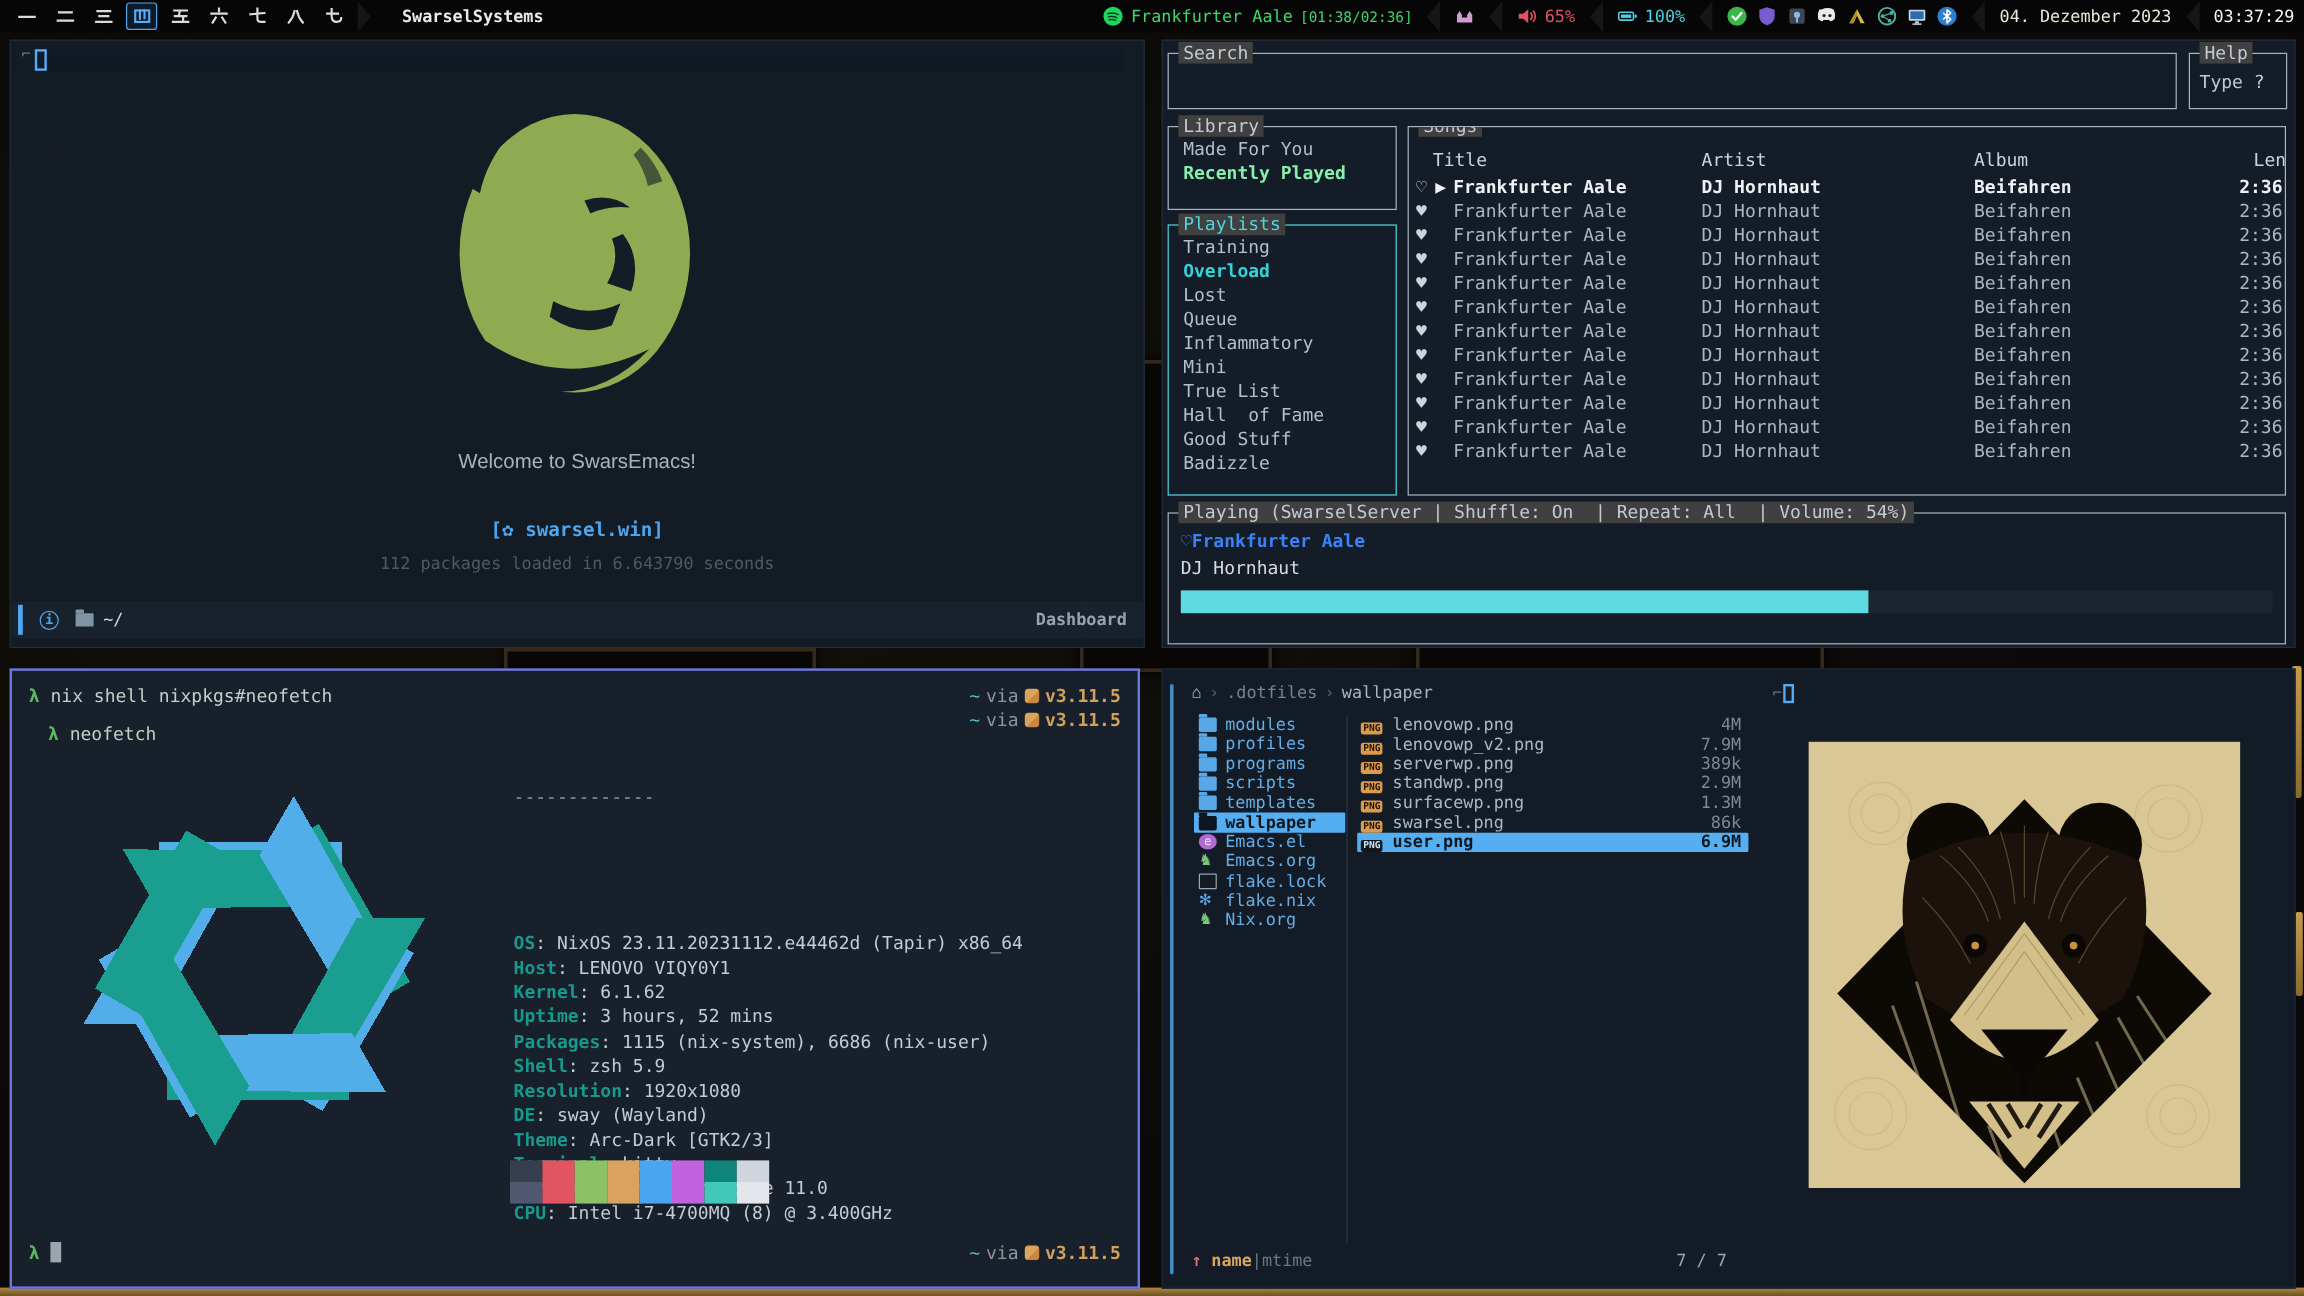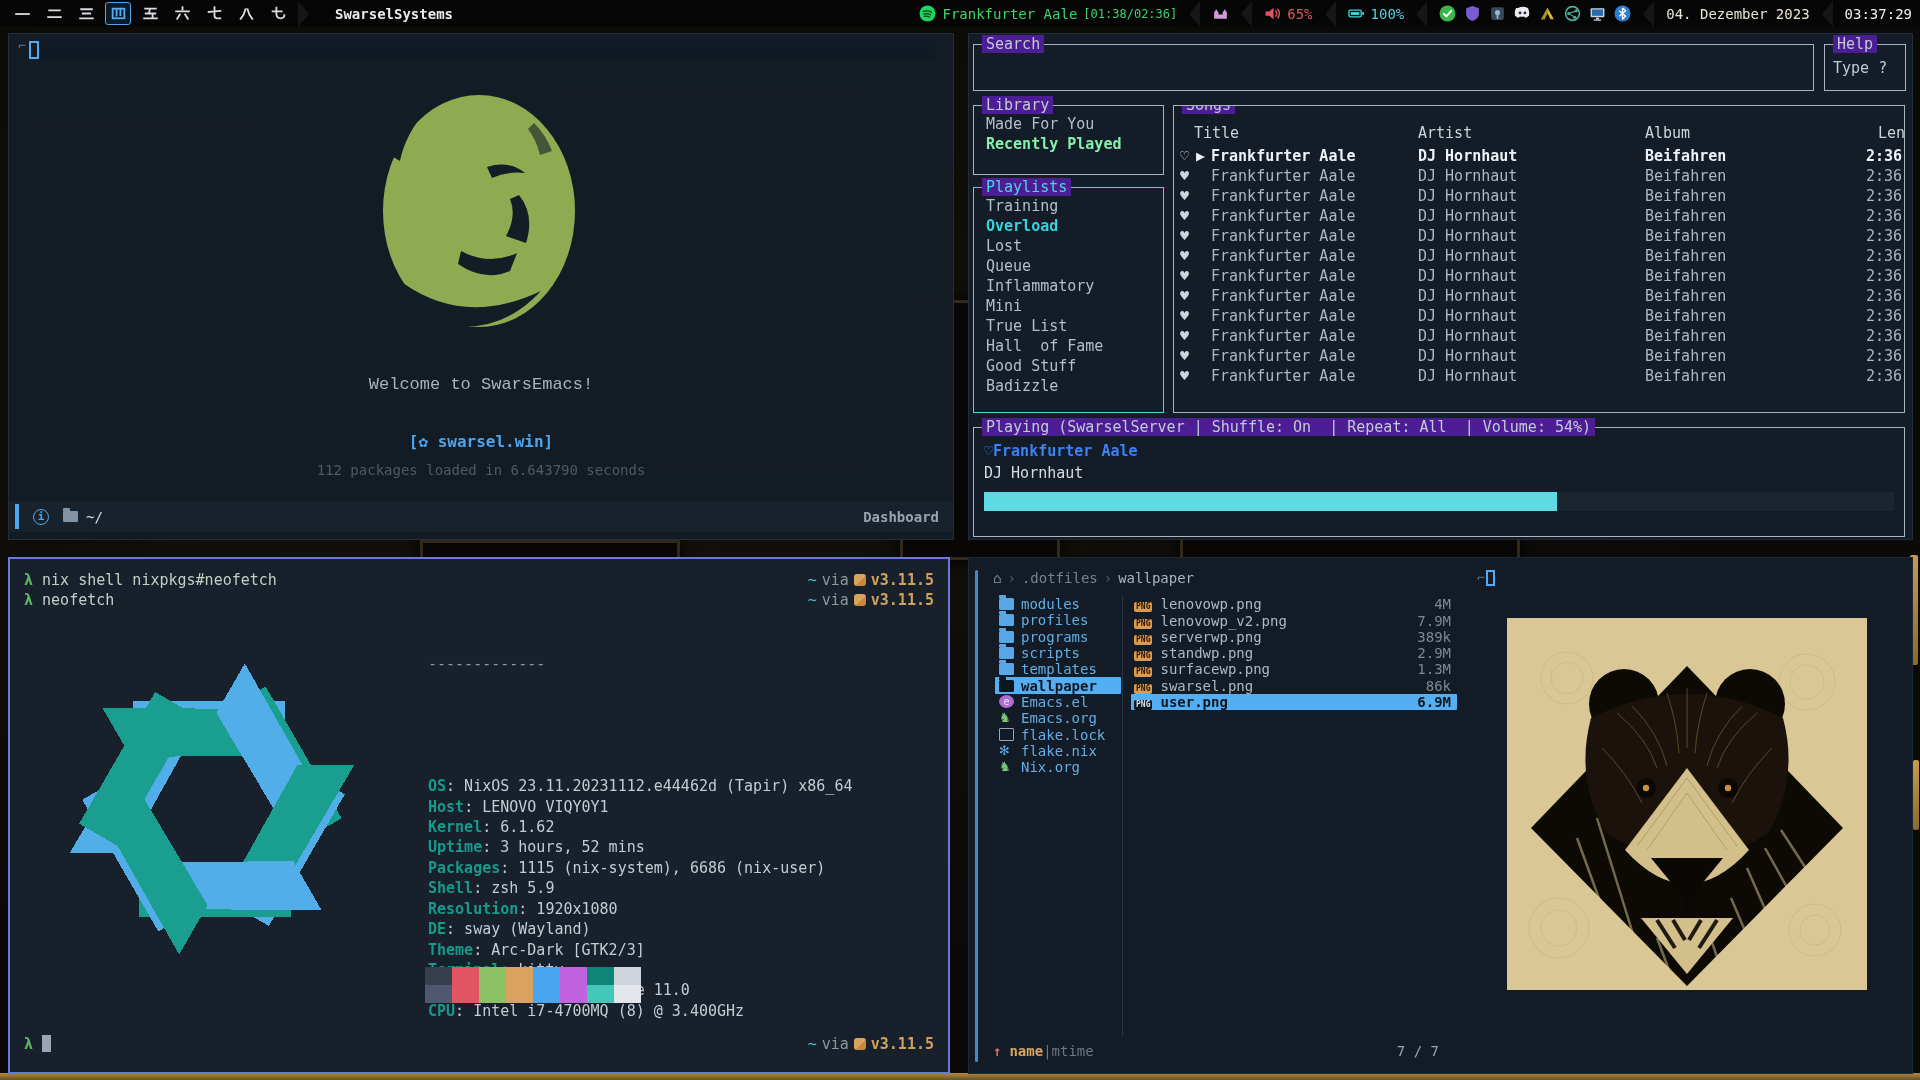--- a/index.html
+++ b/index.html
@@ -41,41 +41,41 @@
   
   .win { position:absolute; }
 
   
   #emacs { left:8px; top:33px; width:946px; height:507px; background:rgba(20,28,38,0.96);
       border:1px solid #222e3a; color:#a8b2ba; }
   #emacs .tabbar { position:absolute; left:26px; top:7px; width:900px; height:19px; background:#111924; }
   #emacs .tcur { position:absolute; left:20px; top:7px; width:10px; height:18px; border:2px solid #55aaf5; }
   #emacs .tmark { position:absolute; left:9px; top:4px; color:#6b7684; font-size:13px; }
   .ewelcome { position:absolute; left:0; top:341px; width:100%; text-align:center; font-size:17px; color:#a9b3bb;
-      font-family:Liberation Mono, monospace; }
+      font-family:Liberation Sans, sans-serif; }
   .elinks { position:absolute; left:0; top:374px; width:100%; text-align:center; font-size:16px; font-weight:bold; color:#4fa6ec; }
   .elinks2 { position:absolute; left:0; top:398px; width:100%; text-align:center; font-size:16px; font-weight:bold; color:#4fa6ec; }
   .elink { margin:0 5px; cursor:pointer; }
   .epkg { position:absolute; left:0; top:428px; width:100%; text-align:center; font-size:14px; color:#4e5a64; }
   .emodeline { position:absolute; left:0; top:467px; width:100%; height:31px; background:#18222d;
       display:flex; align-items:center; font-size:14px; }
   .emodeline .mbar { width:4px; height:25px; background:#4fa6ec; margin-left:6px; }
   .micon { width:16px; height:16px; border:1.5px solid #4fa6ec; border-radius:50%; color:#4fa6ec;
       font-size:11px; display:inline-flex; align-items:center; justify-content:center; margin-left:14px; font-weight:bold; }
   .mfolder { width:15px; height:11px; background:#8294a4; border-radius:1px; position:relative; margin-left:14px; }
   .mfolder::before { content:""; position:absolute; top:-3px; left:0; width:7px; height:3px; background:#8294a4; border-radius:1px 1px 0 0; }
   .mpath { color:#d2d9e0; margin-left:8px; }
   .mmode { margin-left:auto; margin-right:14px; color:#99a3ad; font-weight:bold; }
 
   
   #player { left:968px; top:33px; width:945px; height:507px; background:#141d27; border:1px solid #222e3a;
       color:#b6bec8; font-size:15px; }
   .tbox { position:absolute; border:1px solid #a9b4bf; }
   .tbox.cy { border-color:#4ed6de; }
-  .tlabel { position:absolute; top:-10px; left:8px; background:#4c1d95; padding:0 4px; font-size:15px; color:#c2cbd4; white-space:pre; }
+  .tlabel { position:absolute; top:-10px; left:8px; background:#404040; padding:0 4px; font-size:15px; color:#c2cbd4; white-space:pre; }
   .tbox.cy > .tlabel { color:#4ed6de; }
   .plist { padding:8px 0 0 12px; }
   .plist .pitem { height:20px; line-height:20px; cursor:pointer; white-space:pre; }
   .pitem.bold { font-weight:bold; color:#86efac; }
   .pitem.active { color:#35d2dc; font-weight:bold; }
   .songhdr { position:absolute; top:18px; left:0; right:0; height:20px; color:#ccd3da; }
   .songrows { position:absolute; top:40px; left:0; right:0; }
   .songrow { height:20px; line-height:20px; position:relative; color:#aeb6c0; cursor:pointer; }
   .songrow.current { color:#eef1f5; font-weight:bold; }
   .s-heart { position:absolute; left:6px; color:#ccd3da; }
@@ -489,21 +489,21 @@
         <div class="pfill" style="width: 63%;"></div>
       </div>
     </div>
   </div>
 
   <div class="win" id="term">
     <div class="tline" style="top:12px;"><span class="lam">λ</span> <span>nix shell nixpkgs#neofetch</span></div>
     <div class="rprompt" style="top:12px;">
       <span class="rp-tilde">~</span><span>via</span><span class="pyicon"></span><span class="rp-ver">v3.11.5</span>
     </div>
-    <div class="tline" style="top:32px;"><span class="lam">λ</span> <span>neofetch</span></div>
+    <div class="tline" style="top:44px;margin-left:16px;"><span class="lam">λ</span> <span>neofetch</span></div>
     <div class="rprompt" style="top:32px;">
       <span class="rp-tilde">~</span><span>via</span><span class="pyicon"></span><span class="rp-ver">v3.11.5</span>
     </div>
 
     <svg class="abs" style="left:12px;top:55px;width:380px;height:390px;" viewBox="0 0 240 240" shape-rendering="crispEdges">
       <g>
         <path d="M30,148 L70,80 L70,52 H166 V80 H104 L66,148 Z" fill="#52aee8" transform="rotate(0,120,120)"></path>
         <path d="M30,148 L70,80 L70,52 H166 V80 H104 L66,148 Z" fill="#1a9e8f" transform="rotate(60,120,120)"></path>
         <path d="M30,148 L70,80 L70,52 H166 V80 H104 L66,148 Z" fill="#52aee8" transform="rotate(120,120,120)"></path>
         <path d="M30,148 L70,80 L70,52 H166 V80 H104 L66,148 Z" fill="#1a9e8f" transform="rotate(180,120,120)"></path>

